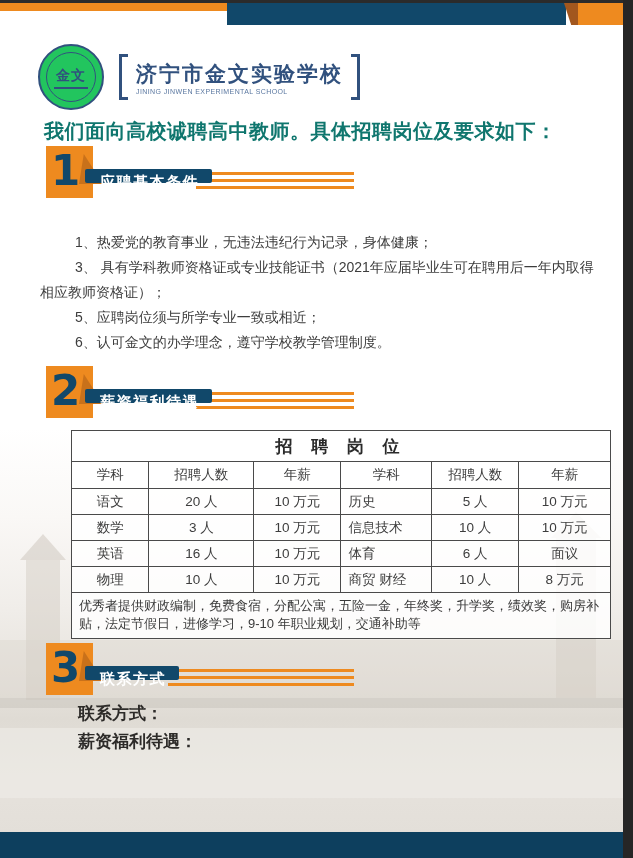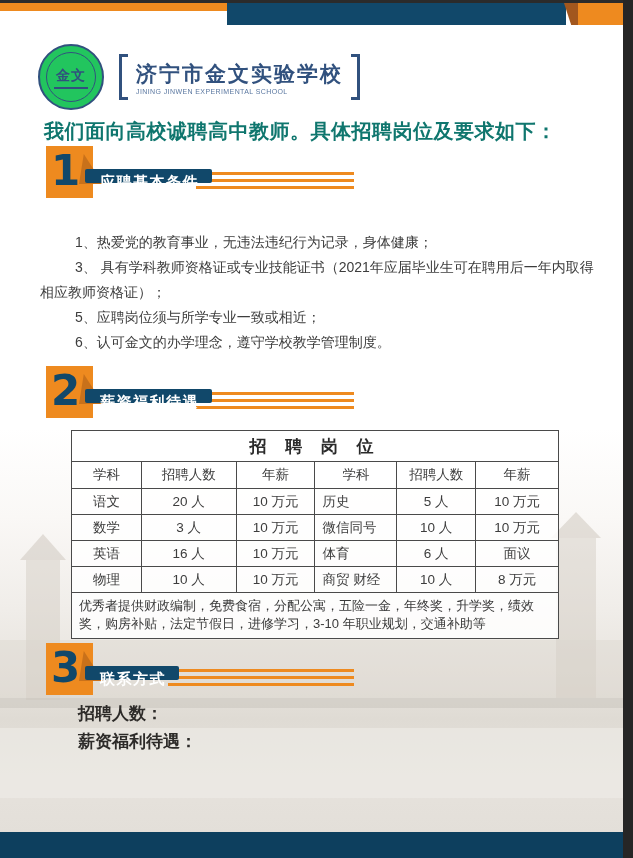--- a/index.html
+++ b/index.html
@@ -76,21 +76,21 @@
     border-radius:2px;z-index:2;white-space:nowrap;}
   .badge.b1 .lines,.badge.b2 .lines{left:150px;width:158px;}
   .badge.b3 .lines{left:122px;width:186px;}
   .b1{top:146px;} .b2{top:366px;} .b3{top:643px;}
 
   
   .req-list{position:absolute;left:40px;top:210px;width:564px;z-index:3;margin-top:20px;}
   .req-list p{margin:0;font-size:14px;line-height:25px;color:var(--ink);text-indent:2.5em;}
 
   
-  table.jobs{position:absolute;left:71px;top:430px;width:488px;z-index:2;
+  table.jobs{position:absolute;left:71px;top:430px;width:540px;z-index:2;
     border-collapse:collapse;background:rgba(255,255,255,.84);color:var(--ink);}
   .jobs td,.jobs th{border:1px solid #4a4a4a;text-align:center;font-weight:normal;
     font-size:13.5px;padding:0;}
   .jobs tr.title-row td{height:30px;font-size:17px;font-weight:bold;color:#2a2a2a;letter-spacing:7px;}
   .jobs tr.head-row th{height:26px;}
   .jobs tr.data-row td{height:25px;}
   .jobs td.l{text-align:left;padding-left:7px;}
   .jobs tr.note-row td{font-size:13px;line-height:18px;text-align:left;padding:4px 7px 5px;color:#3a3a3a;}
 
   
@@ -194,55 +194,55 @@
       <td>20 人</td>
       <td>10 万元</td>
       <td class="l">历史</td>
       <td>5 人</td>
       <td>10 万元</td>
     </tr>
     <tr class="data-row">
       <td>数学</td>
       <td>3 人</td>
       <td>10 万元</td>
-      <td class="l">微信同号</td>
+      <td class="l">信息技术</td>
       <td>10 人</td>
       <td>10 万元</td>
     </tr>
     <tr class="data-row">
       <td>英语</td>
       <td>16 人</td>
       <td>10 万元</td>
       <td class="l">体育</td>
       <td>6 人</td>
       <td>面议</td>
     </tr>
     <tr class="data-row">
       <td>物理</td>
       <td>10 人</td>
       <td>10 万元</td>
       <td class="l">商贸 财经</td>
       <td>10 人</td>
       <td>8 万元</td>
     </tr>
     <tr class="note-row">
-      <td colspan="6">优秀者提供财政编制，免费食宿，分配公寓，五险一金，年终奖，升学奖，绩效奖，购房补贴，法定节假日，进修学习，3-10 年职业规划，交通补助等</td>
+      <td colspan="6">优秀者提供财政编制，免费食宿，分配公寓，五险一金，年终奖，升学奖，绩效奖，购房补贴，法定节假日，进修学习，9-10 年职业规划，交通补助等</td>
     </tr>
   </tbody>
     </table>
 
   <div class="badge b3">
     <div class="lines">
         <i></i>
         <i></i>
         <i></i>
       </div>
     <div class="num">3</div>
     <div class="fold"></div>
     <div class="label">联系方式</div>
   </div>
 
   <div class="contact">
-    <div class="dept">招聘人数：</div>
+    <div class="dept">联系方式：</div>
     <div class="email-label">薪资福利待遇：</div>
   </div>
 
 </div>
 
 </body></html>

